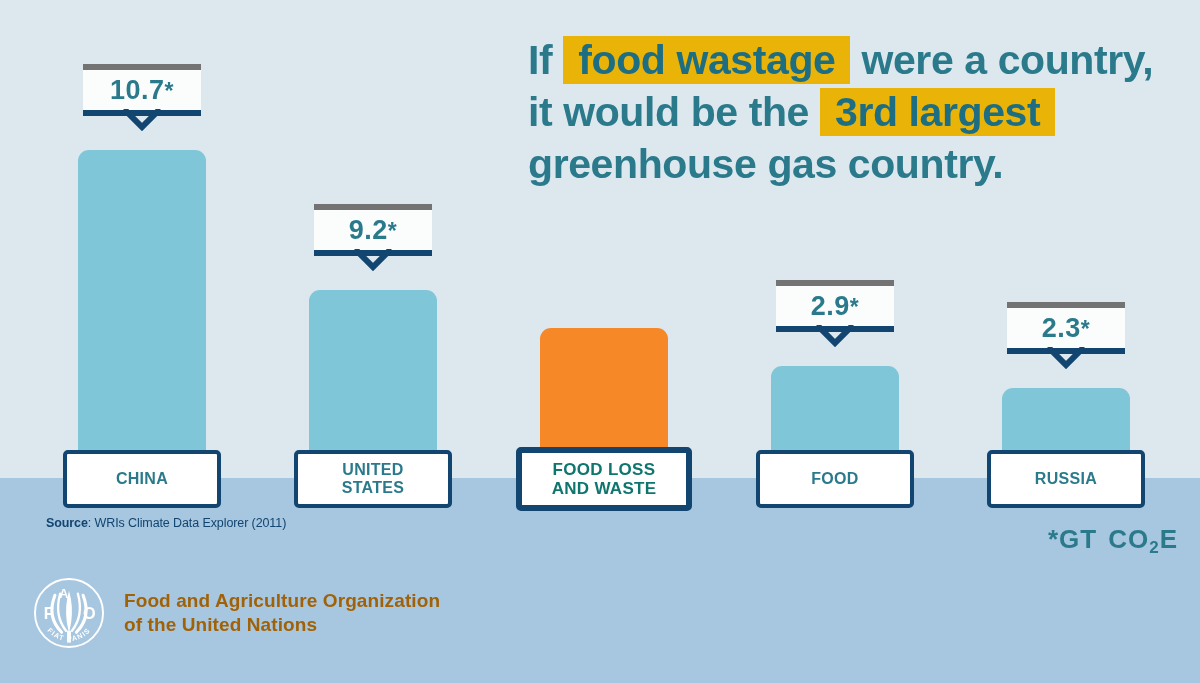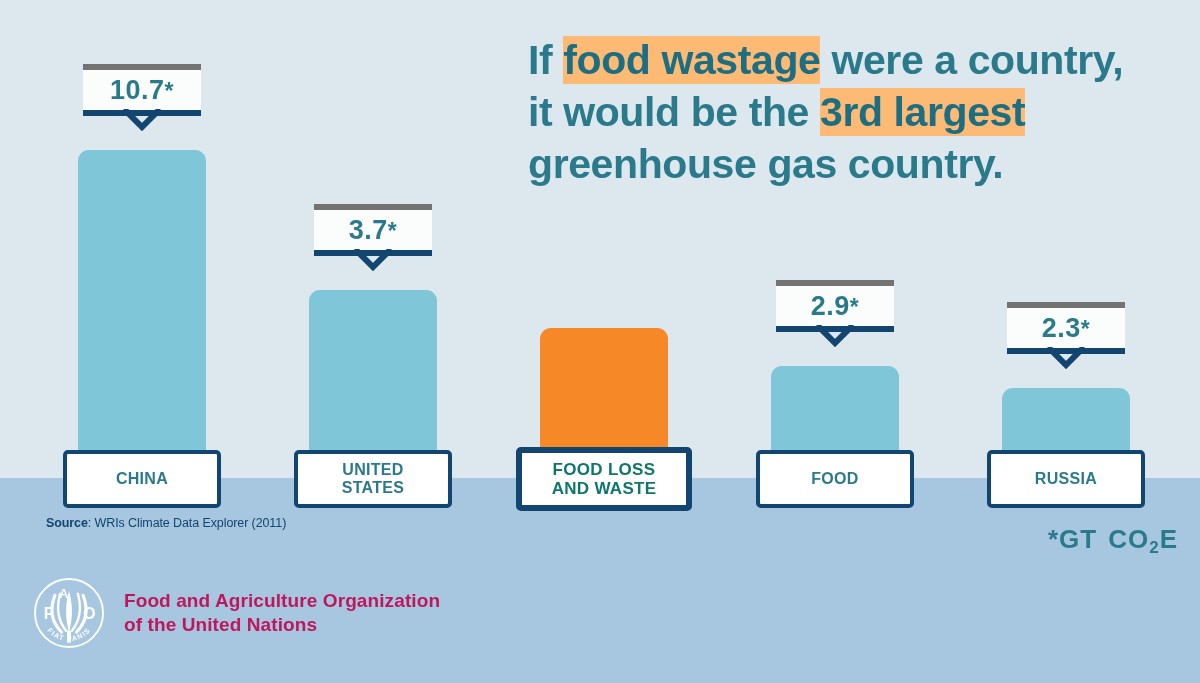--- a/index.html
+++ b/index.html
@@ -37,24 +37,24 @@
     top: 34px;
     width: 660px;
     font-size: 41px;
     line-height: 1.27;
     font-weight: 700;
     color: #2B7A8C;
     letter-spacing: -0.4px;
   }
   .headline .ln { display: block; white-space: nowrap; }
   .headline .hl {
-    background: #fdba74;
+    background: #eab308;
     color: #1D6E82;
     font-weight: 700;
-    padding: 1px 0;
+    padding: 1px 15px;
     box-decoration-break: clone;
     -webkit-box-decoration-break: clone;
   }
   .headline .plain { font-weight: 600; }
 
   
   .chart {
     position: absolute;
     left: 0;
     top: 0;
@@ -178,21 +178,21 @@
   .fao {
     position: absolute;
     left: 32px;
     top: 576px;
     display: flex;
     align-items: center;
     gap: 18px;
   }
   .fao-mark { width: 74px; height: 74px; flex: 0 0 74px; }
   .fao-text {
-    color: #be185d;
+    color: #a16207;
     font-size: 19px;
     font-weight: 700;
     line-height: 1.28;
     letter-spacing: 0.1px;
     white-space: pre-line;
   }
 </style>
 </head>
 <body>
 
@@ -226,21 +226,21 @@
           </div>
         </div>
         <div class="plate" style="top: 450px;">
           <div class="plate-txt">CHINA</div>
         </div>
       </div>
       <div class="col" style="left: 277px; height: 683px;">
         <div class="bar" style="top: 290px; height: 188px;"></div>
         <div class="callout" style="top: 204px;">
           <div class="bubble">
-            <div class="val"><span>3.7</span><span class="star">*</span></div>
+            <div class="val"><span>9.2</span><span class="star">*</span></div>
             <div class="notch">
               <svg width="40" height="22" viewBox="0 0 40 22">
                 <path d="M2 0 L20 18 L38 0" fill="none" stroke="#12456F" stroke-width="6" stroke-linejoin="miter" stroke-linecap="butt"></path>
               </svg>
             </div>
           </div>
         </div>
         <div class="plate" style="top: 450px;">
           <div class="plate-txt">UNITED
 STATES</div>

